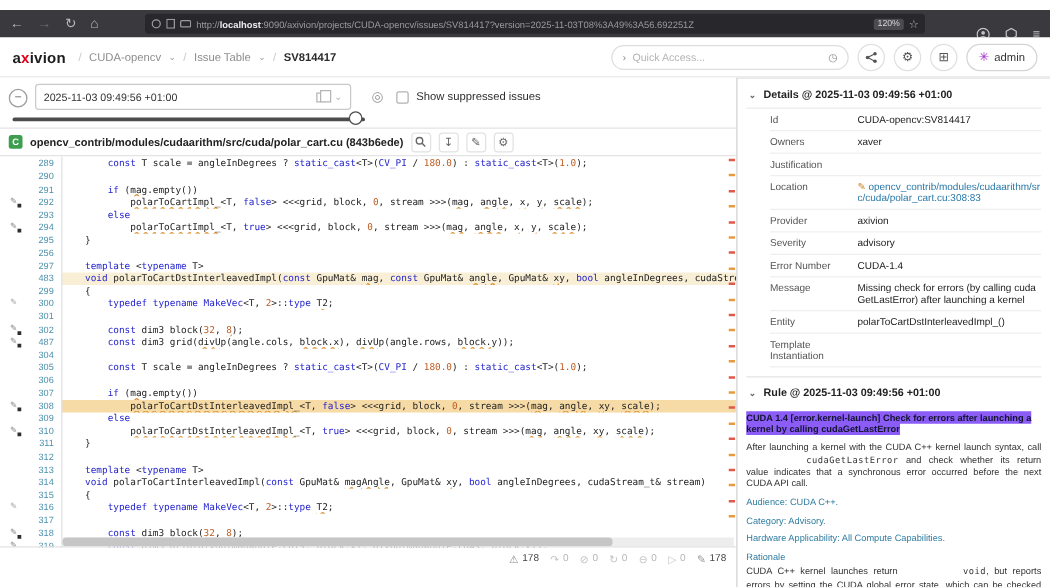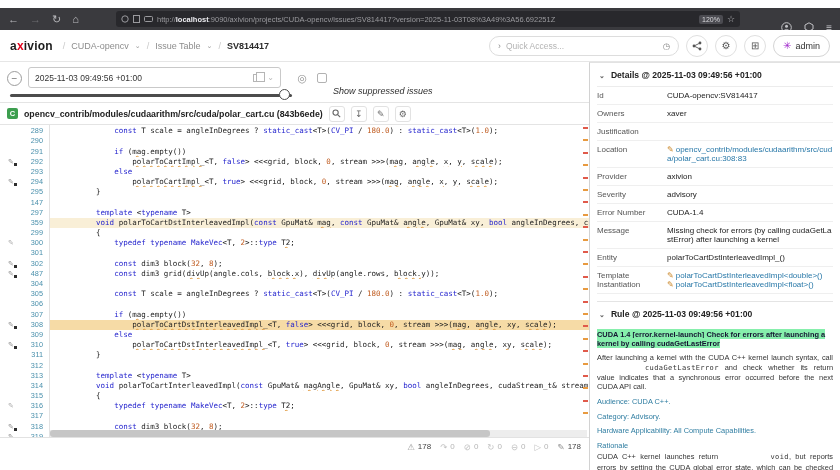--- a/index.html
+++ b/index.html
@@ -49,42 +49,42 @@
     border-radius:3px; display:flex; align-items:center; padding:0 6px; font-size:8.5px; color:#333; }
   .date-input .val { flex:1; }
   .copy-ic { width:7px; height:8px; border:1px solid #b5b5b5; position:relative; margin-right:7px; }
   .copy-ic::after { content:""; position:absolute; left:2px; top:-3px; width:7px; height:8px;
     border:1px solid #b5b5b5; background:#fff; }
   .date-chev { color:#b9b9b9; font-size:8px; }
   .target-btn { position:absolute; left:294px; top:8px; width:16px; height:16px; color:#8f8f8f;
     font-size:11px; line-height:16px; text-align:center; }
   .sup-check { position:absolute; left:317px; top:11px; width:10px; height:10px; border:1px solid #b2b2b2;
     border-radius:2px; background:#fff; }
-  .sup-label { position:absolute; left:333px; top:24px; font-size:9px; color:#2e2e2e;font-style:italic; }
+  .sup-label { position:absolute; left:333px; top:10px; font-size:9px; color:#2e2e2e; }
   .slider-track { position:absolute; left:10px; top:32px; width:282px; height:3px; background:#4c4c4c; border-radius:2px; }
   .slider-handle { position:absolute; left:279px; top:27px; width:11px; height:11px; background:#fff;
     border:1.5px solid #4c4c4c; border-radius:50%; }
 
   .filebar { position:absolute; left:0; top:40px; width:589px; height:23px; border-top:1px solid #e4e4e4;
     border-bottom:1px solid #e4e4e4; display:flex; align-items:center; padding:0 7px; gap:6px; }
   .fbadge { width:11px; height:11px; background:#3d9e4f; color:#fff; border-radius:2px; font-size:7.5px;
     font-weight:bold; text-align:center; line-height:11px; flex:none; }
   .fname { font-size:8.8px; font-weight:bold; color:#222; white-space:nowrap; }
   .fbtn { width:16px; height:16px; border:1px solid #e2e2e2; border-radius:3px; display:flex;
     align-items:center; justify-content:center; color:#666; font-size:9px; flex:none; background:#fff; }
 
   
   .codewrap { position:absolute; left:0; top:63px; width:589px; height:313px; overflow:hidden; }
   .codelines { position:absolute; left:0; top:-9px; right:0; }
   .code-line { display:flex; height:10.2px; line-height:10.2px; font-size:7.5px; }
   .gut { width:22px; flex:none; text-align:center; color:#8e8e8e; font-size:7px; position:relative; }
   .gut.edit { color:#ababab; }
   .gut .dot { position:absolute; width:3px; height:3px; background:#2e2e2e; right:5px; bottom:1px; }
   .lno { width:27px; flex:none; text-align:right; padding-right:6px; color:#4a90ac; font-size:7.3px; }
-  .ctx { flex:1; border-left:1px solid #e2e2e2; padding-left:28px; white-space:pre; overflow:hidden;
+  .ctx { flex:1; border-left:1px solid #e2e2e2; padding-left:0; white-space:pre; overflow:hidden;
     font-family:"DejaVu Sans Mono", monospace; font-size:7.5px; color:#222; }
   .hl-tan .ctx { background:#f9efd7; }
   .hl-orange .ctx { background:#f6dba6; }
   .tk-k { color:#1d1dcc; }
   .tk-n { color:#bf5a1e; }
   .tk-u { text-decoration-line:underline; text-decoration-style:wavy; text-decoration-color:#e0983c;
     text-decoration-thickness:1px; text-underline-offset:1px; }
   .ann-strip { position:absolute; right:1px; top:63px; width:6px; height:305px; }
   .ann-mark { position:absolute; right:0; width:5px; height:2px; }
   .hscroll { position:absolute; left:50px; top:368px; width:537px; height:7px; background:#ededed; }
@@ -97,29 +97,29 @@
   .sitem.dim { color:#b5b5b5; }
   .sitem.dim .ic { color:#c3c3c3; }
 
   
   .right { position:absolute; left:589px; top:62px; width:251px; height:408px; border-left:1px solid #d2d2d2;
     border-top:1px solid #e2e2e2; background:#fff; padding:0 7px; overflow:hidden; }
   .sec-head { font-size:8.6px; font-weight:bold; color:#222; padding:7px 0 6px 2px;
     border-bottom:1px solid #ececec; }
   .sec-head .chev { font-size:7px; color:#666; margin-right:6px; }
   .drow { display:grid; grid-template-columns:70px 1fr; border-bottom:1px solid #efefef;
-    padding:4px 0; font-size:8px; }
+    padding:4px 0; font-size:8px;margin-left:19px; }
   .dlabel { color:#555; padding-right:4px; }
   .dval { color:#222; word-break:break-all; }
   .dlink { color:#2878a8; word-break:break-all; }
   .pencil-pre { color:#cc8a2e; margin-right:2px; }
   .rule-sec { border-top:1px solid #e4e4e4; margin-top:7px; }
   .rule-body { font-size:7.4px; color:#333; line-height:1.3; padding-top:4px; }
   .rule-title { font-weight:bold; line-height:1.35; margin-bottom:4px; }
-  .rule-title .hl { background:#86efac; color:#141432; padding:0.5px 0; }
+  .rule-title .hl { background:#8b5cf6; color:#141432; padding:0.5px 0; }
   .rule-para { text-align:justify; margin-bottom:5px; }
   .mono { font-family:"DejaVu Sans Mono", monospace; font-size:7px; letter-spacing:0.4px;margin-left:48px; }
   .rmeta { color:#2f7da1; margin-bottom:5px; }
   .rhead { color:#2f7da1; margin-bottom:2px; }
 </style>
 </head>
 <body>
 
 <div id="app">
 
@@ -267,31 +267,31 @@
             <span class="lno">294</span>
             <span class="ctx"><span class="tk-p">            </span><span class="tk-u">polarToCartImpl_</span><span class="tk-p">&lt;T, </span><span class="tk-k">true</span><span class="tk-p">&gt; &lt;&lt;&lt;grid, block, </span><span class="tk-n">0</span><span class="tk-p">, stream &gt;&gt;&gt;(</span><span class="tk-u">mag</span><span class="tk-p">, </span><span class="tk-u">angle</span><span class="tk-p">, </span><span class="tk-u">x</span><span class="tk-p">, </span><span class="tk-u">y</span><span class="tk-p">, </span><span class="tk-u">scale</span><span class="tk-p">);</span></span>
           </div>
           <div class="code-line">
             <span class="gut"></span>
             <span class="lno">295</span>
             <span class="ctx"><span class="tk-p">    }</span></span>
           </div>
           <div class="code-line">
             <span class="gut"></span>
-            <span class="lno">147</span>
+            <span class="lno">256</span>
             <span class="ctx"><span class="tk-p"></span></span>
           </div>
           <div class="code-line">
             <span class="gut"></span>
             <span class="lno">297</span>
             <span class="ctx"><span class="tk-p">    </span><span class="tk-k">template</span><span class="tk-p"> &lt;</span><span class="tk-k">typename</span><span class="tk-p"> T&gt;</span></span>
           </div>
           <div class="code-line hl-tan">
             <span class="gut"></span>
-            <span class="lno">359</span>
+            <span class="lno">483</span>
             <span class="ctx"><span class="tk-p">    </span><span class="tk-k">void</span><span class="tk-p"> polarToCartDstInterleavedImpl(</span><span class="tk-k">const</span><span class="tk-p"> GpuMat&amp; </span><span class="tk-u">mag</span><span class="tk-p">, </span><span class="tk-k">const</span><span class="tk-p"> GpuMat&amp; </span><span class="tk-u">angle</span><span class="tk-p">, GpuMat&amp; </span><span class="tk-u">xy</span><span class="tk-p">, </span><span class="tk-k">bool</span><span class="tk-p"> angleInDegrees, cudaStream_t&amp; stream)</span></span>
           </div>
           <div class="code-line">
             <span class="gut"></span>
             <span class="lno">299</span>
             <span class="ctx"><span class="tk-p">    {</span></span>
           </div>
           <div class="code-line">
             <span class="gut edit">✎</span>
             <span class="lno">300</span>
@@ -490,24 +490,20 @@
         <div class="drow">
           <span class="dlabel">Message</span>
           <span class="dval">Missing check for errors (by calling cudaGetLastError) after launching a kernel</span>
         </div>
         <div class="drow">
           <span class="dlabel">Entity</span>
           <span class="dval">polarToCartDstInterleavedImpl_()</span>
         </div>
         <div class="drow">
           <span class="dlabel">Template Instantiation</span>
-          <span class="dlink">
-            <div><span class="pencil-pre">✎</span><span>polarToCartDstInterleavedImpl&lt;double&gt;()</span></div>
-            <div><span class="pencil-pre">✎</span><span>polarToCartDstInterleavedImpl&lt;float&gt;()</span></div>
-          </span>
         </div>
       </div>
 
     <div class="rule-sec">
       <div class="sec-head" style="border-bottom:none;"><span class="chev">⌄</span><span>Rule @ 2025-11-03 09:49:56 +01:00</span></div>
       <div class="rule-body">
         <div class="rule-title"><span class="hl">CUDA 1.4 [error.kernel-launch] Check for errors after launching a kernel by calling cudaGetLastError</span></div>
         <div class="rule-para" id="rule-intro"><span>After launching a kernel with the CUDA C++ kernel launch syntax, call </span><span class="mono">cudaGetLastError</span><span> and check whether its return value indicates that a synchronous error occurred before the next CUDA API call.</span></div>
         <div id="rule-meta">
             <div class="rmeta">Audience: CUDA C++.</div>

